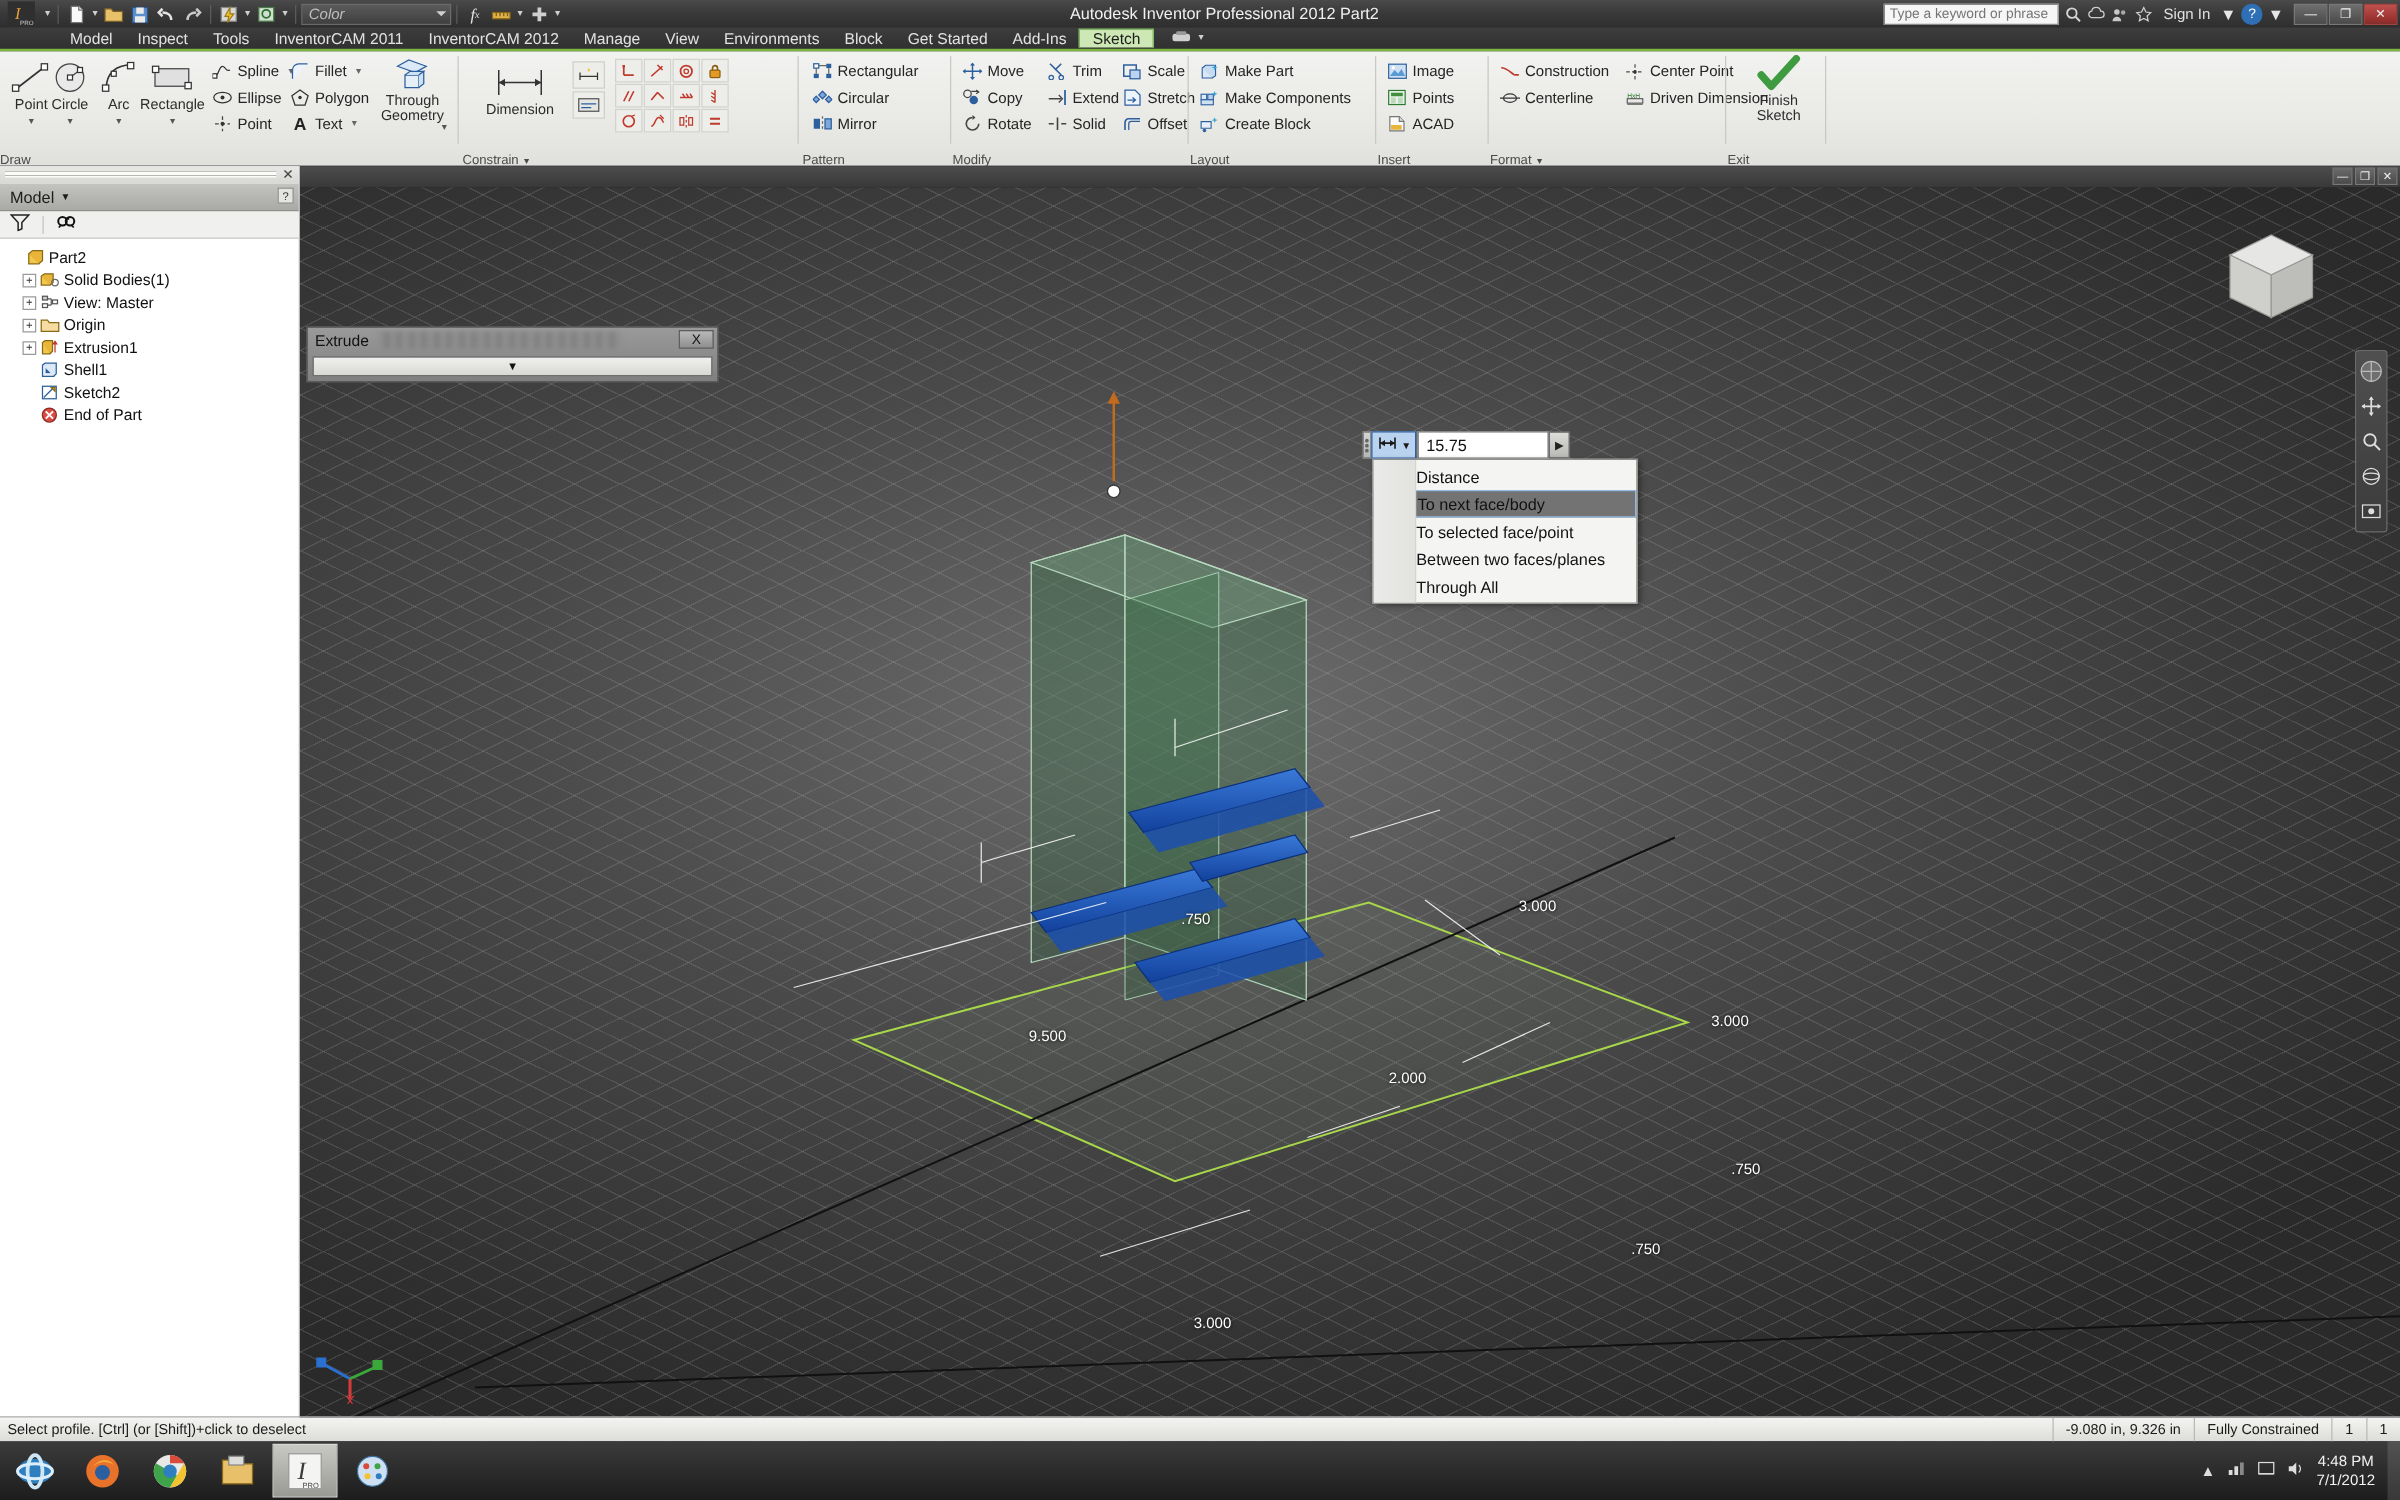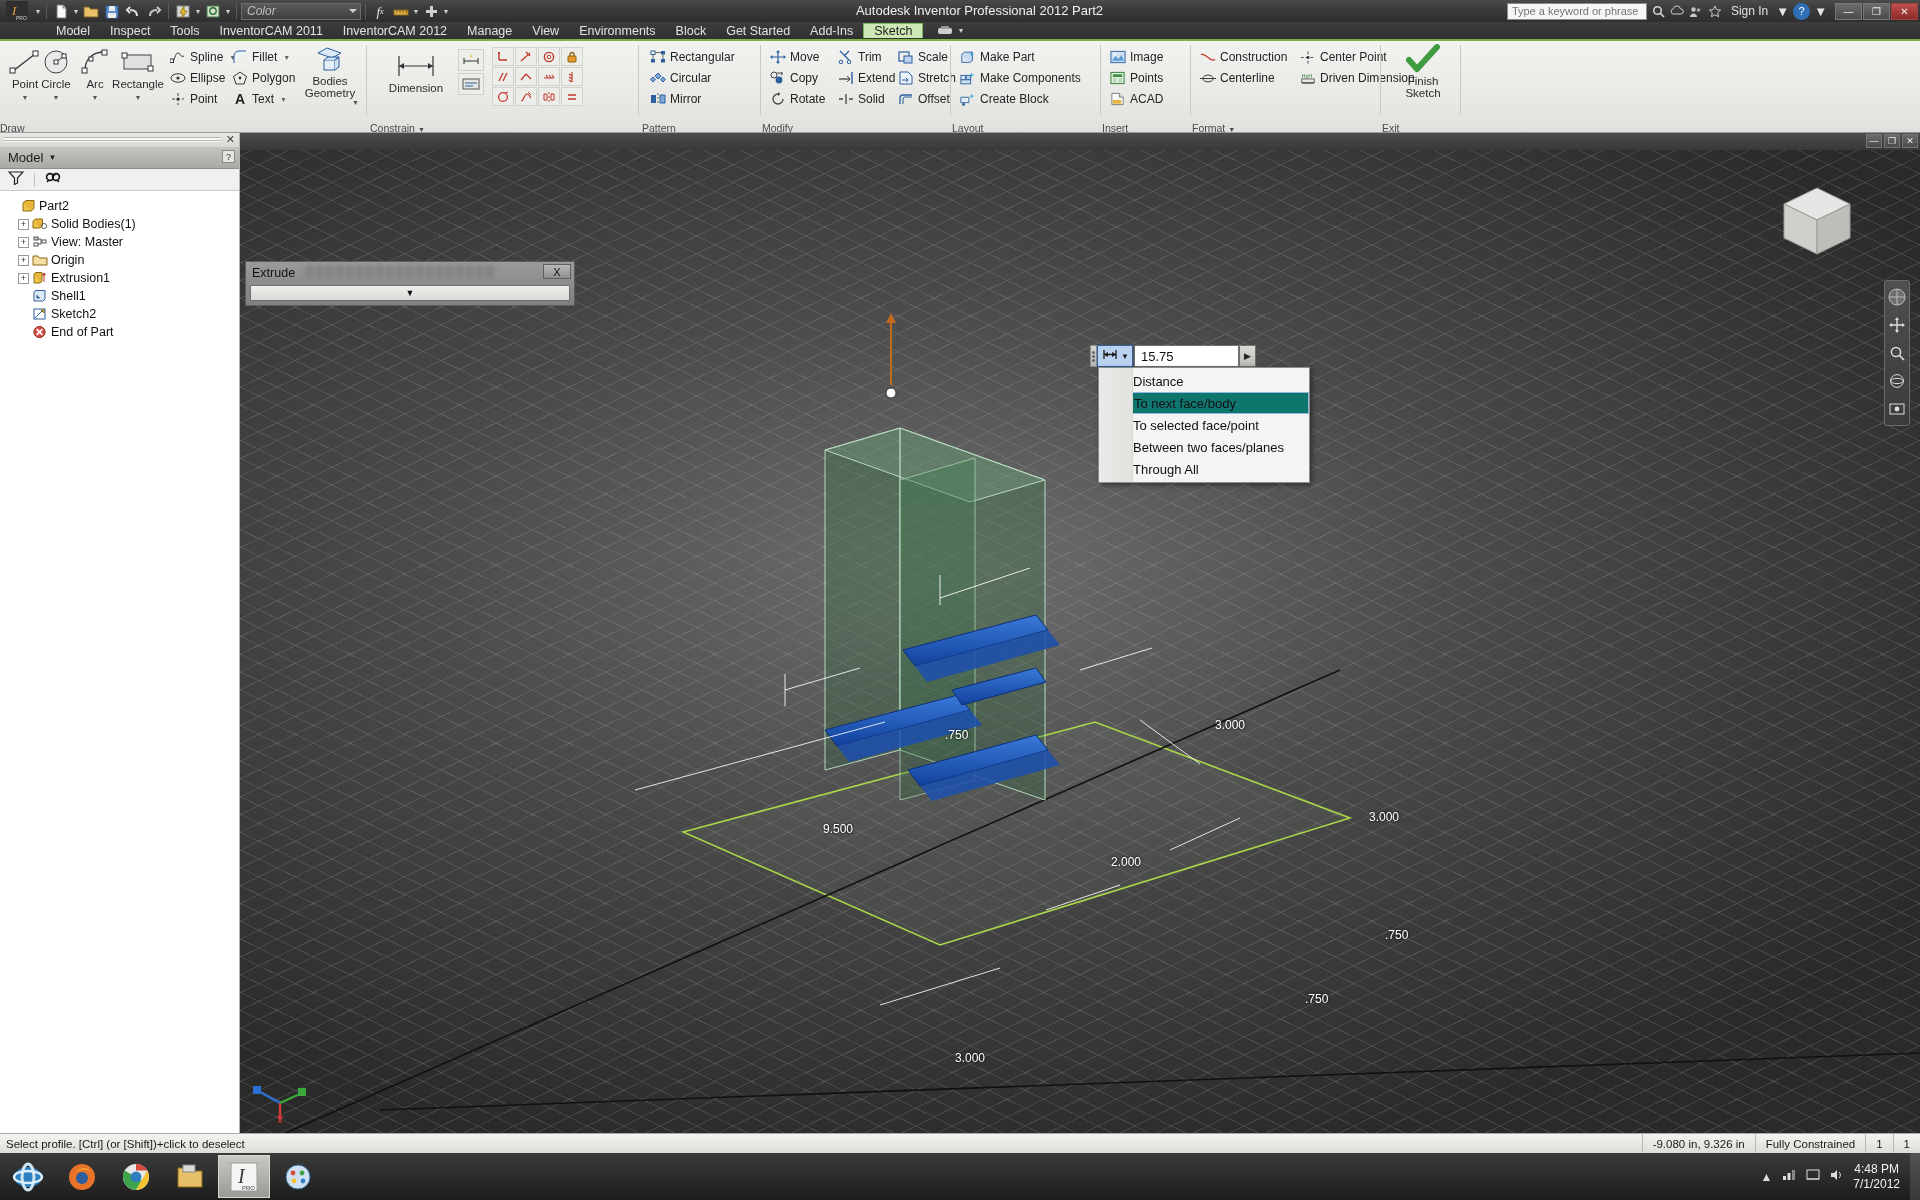--- a/index.html
+++ b/index.html
@@ -145,21 +145,21 @@
     display:flex; align-items:center; padding-left:6px; font-size:13px; color:#111; margin-left:1px;}
   .minibar .spin { width:17px; height:22px; background:linear-gradient(180deg,#dcdcd9,#b8b8b4);
     border:1px solid #6f6f6f; display:flex; align-items:center; justify-content:center; font-size:9px; color:#222;}
 
   
   .dropmenu { position:absolute; left:1098px; top:234px; width:212px;
     background:#f4f4f2; border:1px solid #8d8d8a; box-shadow:2px 2px 5px rgba(0,0,0,.45);
     padding:2px 0; }
   .dropmenu .mrow { display:flex; align-items:center; height:22px; font-size:13px; color:#111; }
   .dropmenu .mrow .mi-ico { width:34px; display:flex; align-items:center; justify-content:center; }
-  .dropmenu .mrow.hl { background:#0f766e; border:1px solid #8fb9e0; }
+  .dropmenu .mrow.hl { background:#737373; border:1px solid #8fb9e0; }
   .dropmenu .gutter { position:absolute; left:0; top:0; bottom:0; width:34px;
     background:linear-gradient(90deg,#eaeae8,#e2e2df); border-right:1px solid #d4d4d1; }
   .dropmenu .mrow span.lbl { position:relative; }
 
   
   .dim { position:absolute; color:#ffffff; font-size:12px; text-shadow:0 0 3px #000; }
 
   
   .statusbar { position:absolute; left:0; bottom:47px; width:1920px; height:20px;
     background:linear-gradient(180deg,#f4f4f2,#dcdcd8); border-top:1px solid #aaa;
@@ -430,21 +430,21 @@
         </div>
 
         <div class="bigbtn" style="left:300px; top:4px; width:60px;">
           <span class="gi">
             <svg width="40" height="32" viewBox="0 0 40 32">
                 <path d="M8 9l9-5 14 5-9 5z" fill="#dce9f7" stroke="#2c5f9e"></path>
                 <path d="M14 16h11v10H14z" fill="#e6eef8" stroke="#2c5f9e"></path>
                 <path d="M14 16l4-3h11l-4 3M25 16l4-3v10l-4 3" fill="#cfe0f2" stroke="#2c5f9e"></path>
               </svg>
           </span>
-          <span class="lbl" style="line-height:11px;">Bodies</span>
+          <span class="lbl" style="line-height:11px;">Through</span>
           <span class="lbl" style="line-height:11px;">Geometry</span>
         </div>
         <span class="cv" style="position:absolute;left:352px;top:58px;font-size:7px;color:#555;">▼</span>
       </div>
       <div class="plabel">Draw</div>
       <div class="psep" style="left:366px;"></div>
     </div>
 
     <div class="panel" style="left:370px; width:270px;">
       <div class="pbody">

